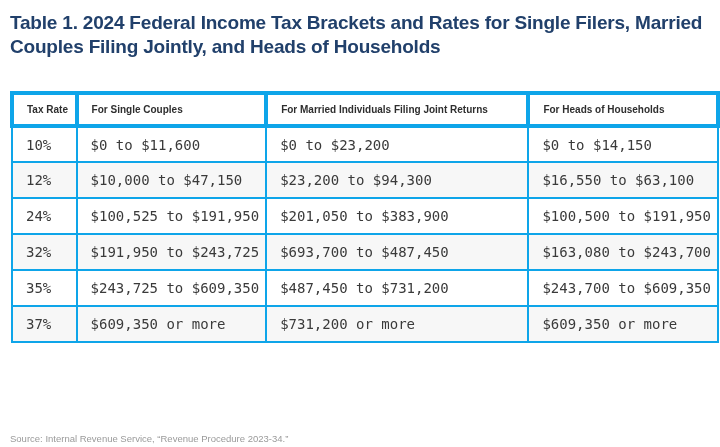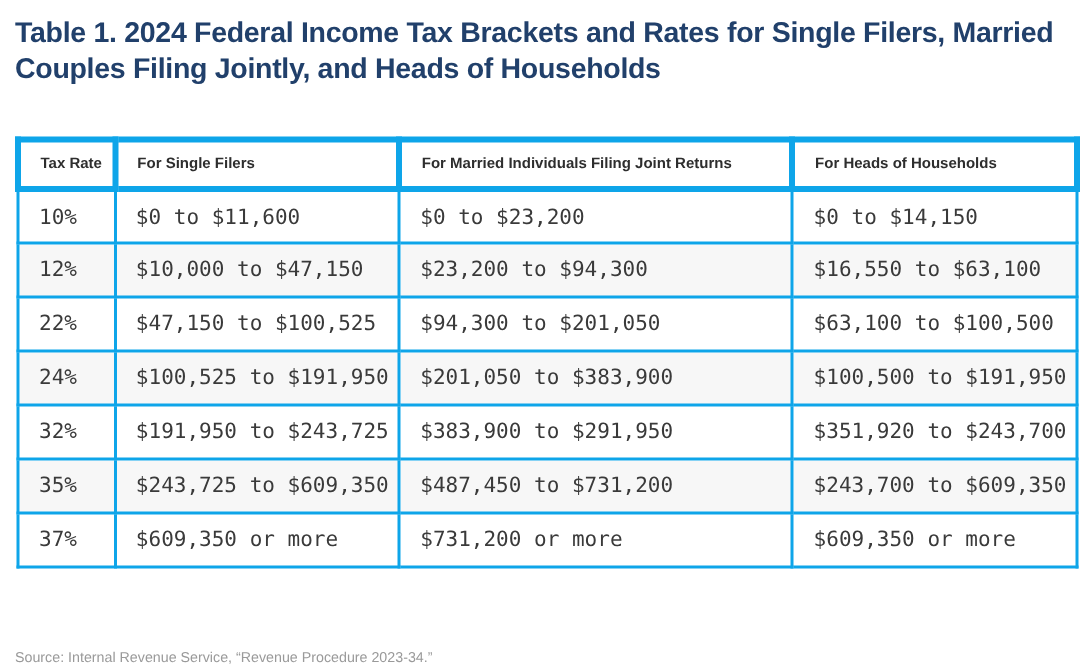--- a/index.html
+++ b/index.html
@@ -82,55 +82,49 @@
   <table class="tax-table">
     <colgroup>
       <col class="c0">
         <col class="c1">
         <col class="c2">
         <col class="c3">
     </colgroup>
     <thead>
       <tr>
         <th>Tax Rate</th>
-        <th>For Single Filers</th>
+        <th>For Single Couples</th>
         <th>For Married Individuals Filing Joint Returns</th>
         <th>For Heads of Households</th>
       </tr>
     </thead>
     <tbody>
       <tr>
         <td>10%</td>
         <td>$0 to $11,600</td>
         <td>$0 to $23,200</td>
         <td>$0 to $14,150</td>
       </tr>
       <tr>
         <td>12%</td>
         <td>$10,000 to $47,150</td>
         <td>$23,200 to $94,300</td>
         <td>$16,550 to $63,100</td>
       </tr>
       <tr>
-        <td>22%</td>
-        <td>$47,150 to $100,525</td>
-        <td>$94,300 to $201,050</td>
-        <td>$63,100 to $100,500</td>
-      </tr>
-      <tr>
         <td>24%</td>
         <td>$100,525 to $191,950</td>
         <td>$201,050 to $383,900</td>
         <td>$100,500 to $191,950</td>
       </tr>
       <tr>
         <td>32%</td>
         <td>$191,950 to $243,725</td>
-        <td>$383,900 to $291,950</td>
-        <td>$351,920 to $243,700</td>
+        <td>$693,700 to $487,450</td>
+        <td>$163,080 to $243,700</td>
       </tr>
       <tr>
         <td>35%</td>
         <td>$243,725 to $609,350</td>
         <td>$487,450 to $731,200</td>
         <td>$243,700 to $609,350</td>
       </tr>
       <tr>
         <td>37%</td>
         <td>$609,350 or more</td>

